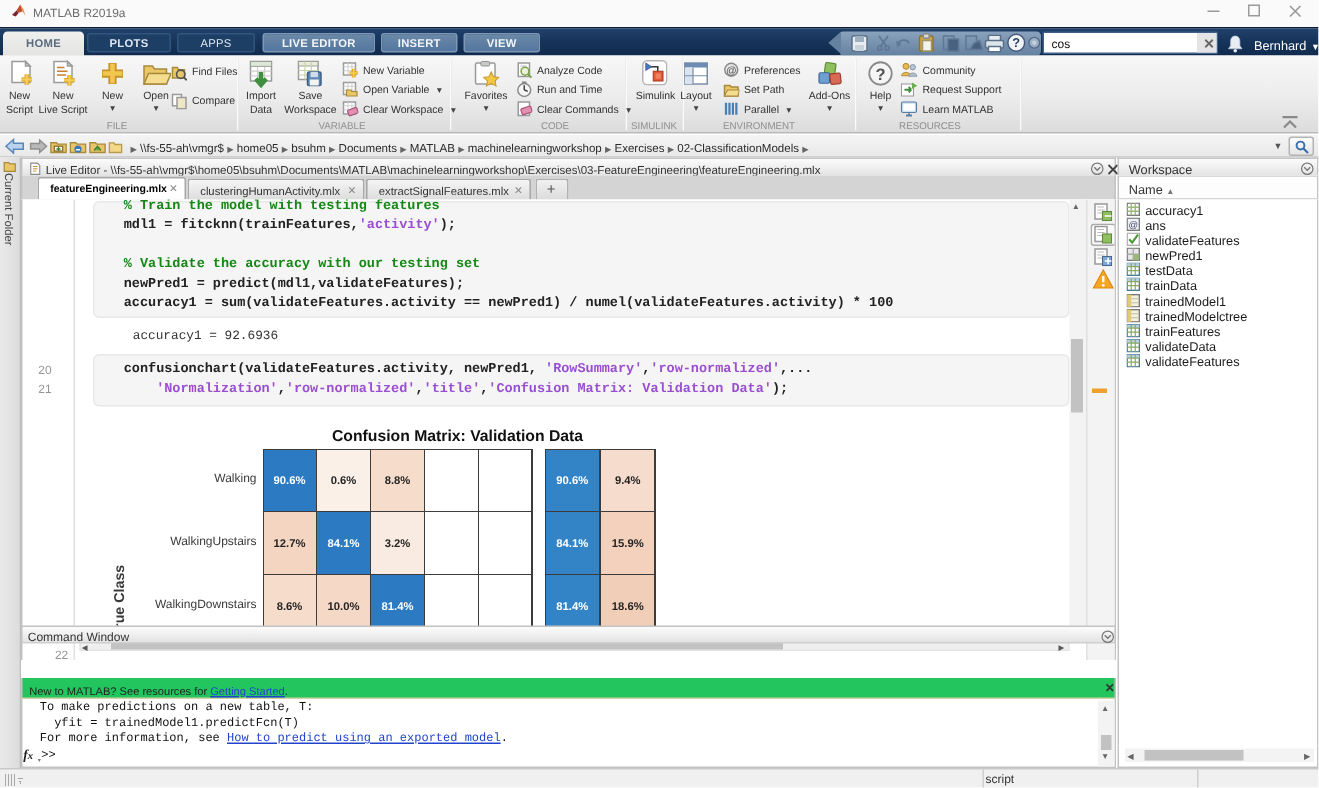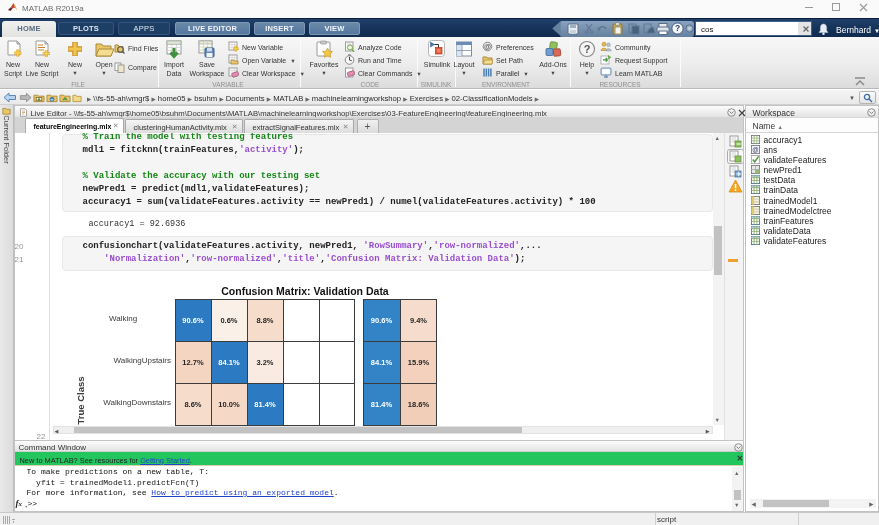--- a/index.html
+++ b/index.html
@@ -367,39 +367,39 @@
   <div class="a" style="left:10px;top:1px;width:99px;height:15px;background:#fff;border:1px solid #a9a9a9;border-bottom:none;border-radius:2px 2px 0 0;font-size:7px;font-weight:bold;color:#000;padding:3.5px 0 0 8px">featureEngineering.mlx <span style="position:absolute;right:4px;top:3px;font-weight:normal;color:#888;font-size:7px">✕</span></div>
   <div class="a" style="left:110px;top:2px;width:118px;height:14px;background:linear-gradient(180deg,#f5f5f5,#ddd);border:1px solid #a9a9a9;border-bottom:none;border-radius:2px 2px 0 0;font-size:7.5px;color:#333;padding:3px 0 0 8px">clusteringHumanActivity.mlx <span style="position:absolute;right:4px;top:2.5px;color:#888;font-size:7px">✕</span></div>
   <div class="a" style="left:229px;top:2px;width:110px;height:14px;background:linear-gradient(180deg,#f5f5f5,#ddd);border:1px solid #a9a9a9;border-bottom:none;border-radius:2px 2px 0 0;font-size:7.5px;color:#333;padding:3px 0 0 8px">extractSignalFeatures.mlx <span style="position:absolute;right:4px;top:2.5px;color:#888;font-size:7px">✕</span></div>
   <div class="a" style="left:342px;top:2px;width:22px;height:14px;background:linear-gradient(180deg,#f0f0f0,#dcdcdc);border:1px solid #b0b0b0;border-bottom:none;border-radius:2px 2px 0 0;font-size:10px;color:#555;text-align:center;line-height:13px">+</div>
 </div>
 
 <div class="a" style="left:13.5px;top:133px;width:730px;height:307px;background:#fff;border-left:1px solid #c3c3c3;border-right:1px solid #c3c3c3;overflow:hidden">
 
   <div class="a" style="left:34px;top:0;width:1px;height:307px;background:#e0e0e0"></div>
 
-  <div class="a" style="left:0;top:107px;width:31px;font-size:8px;color:#949494;text-align:left;line-height:13px">20<br>21</div>
+  <div class="a" style="left:0;top:107px;width:31px;font-size:8px;color:#949494;text-align:center;line-height:13px">20<br>21</div>
   <div class="a" style="left:0;top:297px;width:31px;font-size:8px;color:#949494;text-align:right;line-height:13px">22</div>
 
   <div class="a" style="left:47px;top:1px;width:651px;height:78px;background:#f5f5f5;border:1px solid #e8e8e8;border-radius:4px"></div>
   <div class="a" style="left:68px;top:-2px;font-size:9px;font-weight:bold;font-family:'Liberation Mono',monospace;line-height:13px;white-space:pre;color:#222"><span style="color:#158715">% Train the model with testing features</span>
 mdl1 = fitcknn(trainFeatures,<span style="color:#9a4fd0">'activity'</span>);
 
 <span style="color:#158715">% Validate the accuracy with our testing set</span>
 newPred1 = predict(mdl1,validateFeatures);
 accuracy1 = sum(validateFeatures.activity == newPred1) / numel(validateFeatures.activity) * 100</div>
 
   <div class="a" style="left:74px;top:86px;font-size:8.5px;font-family:'Liberation Mono',monospace;color:#333">accuracy1 = 92.6936</div>
 
   <div class="a" style="left:47px;top:103px;width:651px;height:35px;background:#f5f5f5;border:1px solid #e8e8e8;border-radius:4px"></div>
   <div class="a" style="left:68px;top:107px;font-size:9px;font-weight:bold;font-family:Liberation Mono, monospace;line-height:13px;white-space:pre;color:#222">confusionchart(validateFeatures.activity, newPred1, <span style="color:#9a4fd0">'RowSummary'</span>,<span style="color:#9a4fd0">'row-normalized'</span>,...
     <span style="color:#9a4fd0">'Normalization'</span>,<span style="color:#9a4fd0">'row-normalized'</span>,<span style="color:#9a4fd0">'title'</span>,<span style="color:#9a4fd0">'Confusion Matrix: Validation Data'</span>);</div>
 
   <div class="a ctr" style="left:190.5px;top:152px;width:200px;font-size:10.5px;font-weight:bold;color:#111;white-space:nowrap">Confusion Matrix: Validation Data</div>
-  <div class="a" style="left:60.5px;top:181px;width:96px;font-size:8px;color:#3a3a3a;text-align:center">Walking</div>
+  <div class="a" style="left:60.5px;top:181px;width:96px;font-size:8px;color:#3a3a3a;text-align:right">Walking</div>
   <div class="a" style="left:60.5px;top:223px;width:96px;font-size:8px;color:#3a3a3a;text-align:right">WalkingUpstairs</div>
   <div class="a" style="left:60.5px;top:265px;width:96px;font-size:8px;color:#3a3a3a;text-align:right">WalkingDownstairs</div>
   <div class="a" style="left:35.5px;top:262px;width:60px;font-size:9.5px;font-weight:bold;color:#3a3a3a;transform:rotate(-90deg);transform-origin:center;white-space:nowrap;text-align:center">True Class</div>
   <svg class="a" style="left:160.5px;top:166px" width="263" height="127" viewBox="0 0 263 127" shape-rendering="crispEdges">
 
     <rect x="0" y="0" width="36" height="42" fill="#2b7ac2"></rect>
     <rect x="36" y="0" width="36" height="42" fill="#faf0e8"></rect>
     <rect x="72" y="0" width="36" height="42" fill="#f6dcca"></rect>
     <rect x="108" y="0" width="36" height="42" fill="#fff"></rect>
     <rect x="144" y="0" width="36" height="42" fill="#fff"></rect>
@@ -478,21 +478,21 @@
       </svg>
     <svg class="a" style="left:3px;top:46px" width="15" height="14" viewBox="0 0 15 14">
         <path d="M7.5 1 L14 13 L1 13 Z" fill="#f6a623" stroke="#d98b12" stroke-width=".8"></path>
         <path d="M7.5 5 L7.5 9.2" stroke="#fff" stroke-width="1.6"></path>
         <circle cx="7.5" cy="11.2" r="0.9" fill="#fff"></circle>
       </svg>
     <div class="a" style="left:3px;top:126px;width:10px;height:3px;background:#f0a030"></div>
   </div>
 </div>
 
-<div class="a" style="left:13.5px;top:440px;width:730px;height:12px;background:linear-gradient(180deg,#fcfcfc,#e3e3e3);border:1px solid #c3c3c3;border-bottom:1px solid #cfcfcf">
+<div class="a" style="left:13.5px;top:417px;width:730px;height:12px;background:linear-gradient(180deg,#fcfcfc,#e3e3e3);border:1px solid #c3c3c3;border-bottom:1px solid #cfcfcf">
   <div class="a" style="left:4px;top:2px;font-size:8px;color:#333">Command Window</div>
   <svg class="a" style="left:719px;top:2px" width="9" height="9" viewBox="0 0 9 9">
       <circle cx="4.5" cy="4.5" r="3.8" fill="none" stroke="#777" stroke-width=".8"></circle>
       <path d="M2.5 3.5 L4.5 5.5 L6.5 3.5" fill="none" stroke="#777" stroke-width=".9"></path>
     </svg>
 </div>
 <div class="a" style="left:13.5px;top:452px;width:730px;height:14px;background:#22c55e;border-left:1px solid #c3c3c3;border-right:1px solid #c3c3c3;border-bottom:1px solid #d8d2a8">
   <div class="a" style="left:5px;top:3.5px;font-size:7.4px;color:#222">New to MATLAB? See resources for <span style="color:#2244cc;text-decoration:underline">Getting Started</span>.</div>
   <div class="a" style="left:722px;top:1.5px;font-size:8px;color:#333;font-weight:bold">✕</div>
 </div>

